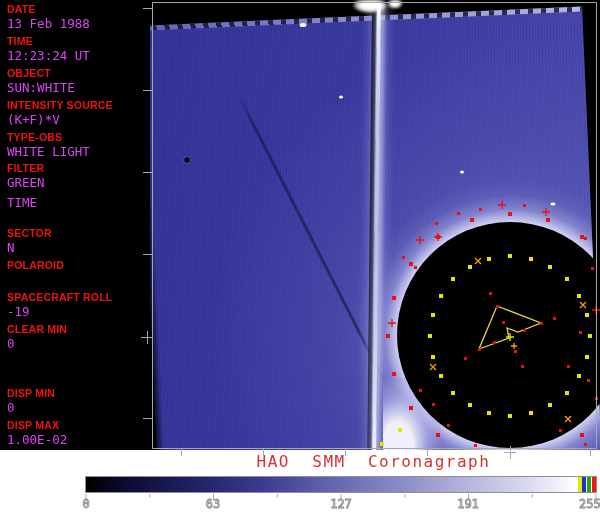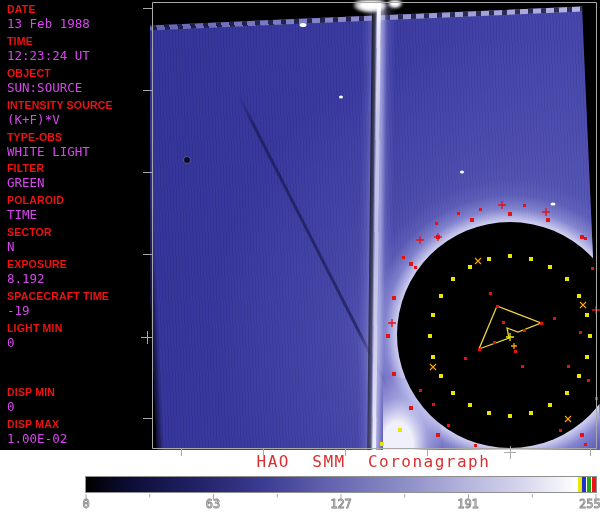--- a/index.html
+++ b/index.html
@@ -69,52 +69,50 @@
     <div class="field">
         <div class="flabel">DATE</div>
         <div class="fvalue">13 Feb 1988</div>
       </div>
     <div class="field">
         <div class="flabel">TIME</div>
         <div class="fvalue">12:23:24 UT</div>
       </div>
     <div class="field">
         <div class="flabel">OBJECT</div>
-        <div class="fvalue">SUN:SOURCE</div>
+        <div class="fvalue">SUN:WHITE</div>
       </div>
     <div class="field">
         <div class="flabel">INTENSITY SOURCE</div>
         <div class="fvalue">(K+F)*V</div>
       </div>
     <div class="field">
         <div class="flabel">TYPE-OBS</div>
         <div class="fvalue">WHITE LIGHT</div>
       </div>
     <div class="field">
         <div class="flabel">FILTER</div>
         <div class="fvalue">GREEN</div>
       </div>
     <div class="field">
-        <div class="flabel">POLAROID</div>
         <div class="fvalue">TIME</div>
       </div>
     <div class="field">
         <div class="flabel">SECTOR</div>
         <div class="fvalue">N</div>
       </div>
     <div class="field">
-        <div class="flabel">EXPOSURE</div>
-        <div class="fvalue">8.192</div>
-      </div>
-    <div class="field">
-        <div class="flabel">SPACECRAFT TIME</div>
+        <div class="flabel">POLAROID</div>
+      </div>
+    <div class="field">
+        <div class="flabel">SPACECRAFT ROLL</div>
         <div class="fvalue">-19</div>
       </div>
     <div class="field">
-        <div class="flabel">LIGHT MIN</div>
+        <div class="flabel">CLEAR MIN</div>
         <div class="fvalue">0</div>
       </div>
     <div class="field">
       </div>
     <div class="field">
         <div class="flabel">DISP MIN</div>
         <div class="fvalue">0</div>
       </div>
     <div class="field">
         <div class="flabel">DISP MAX</div>

